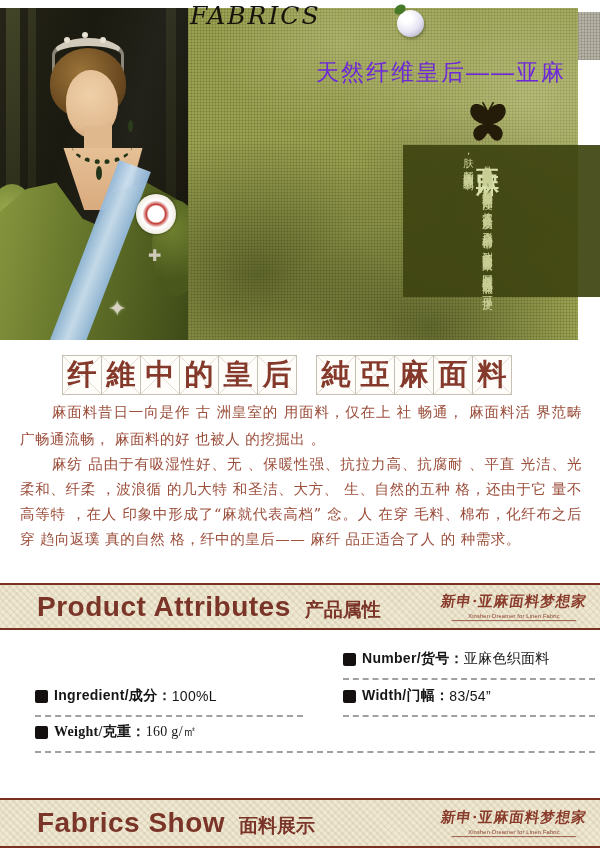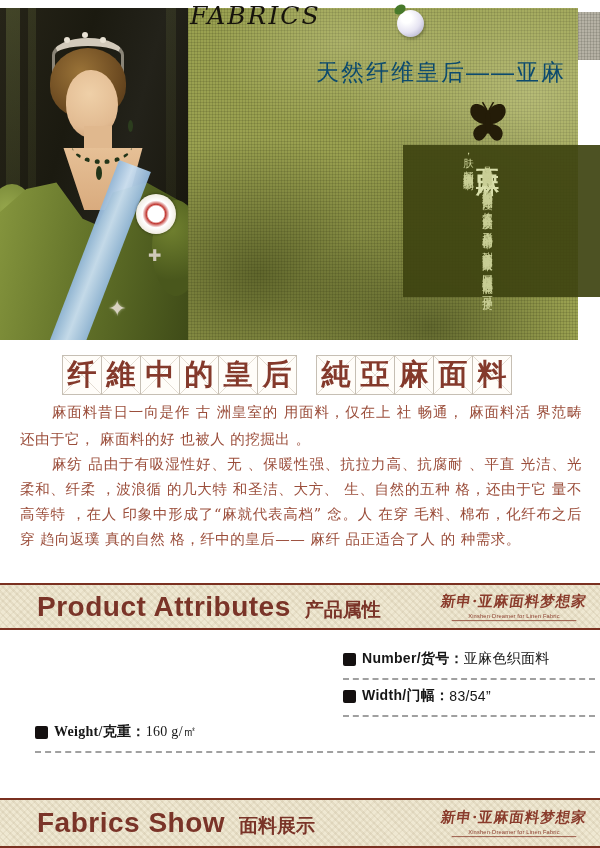--- a/index.html
+++ b/index.html
@@ -52,21 +52,21 @@
       repeating-linear-gradient(90deg, rgba(20,22,4,0.12) 0 1px, rgba(0,0,0,0) 1px 3px),
       repeating-linear-gradient(0deg, rgba(40,42,10,0.14) 0 1px, rgba(0,0,0,0) 1px 3px); }
   .fabric-gray-patch { position:absolute; left:578px; top:12px; width:22px; height:48px; background-color:#b6b2a5;
     background-image:repeating-linear-gradient(90deg, rgba(60,60,50,0.18) 0 1px, rgba(0,0,0,0) 1px 3px),
       repeating-linear-gradient(0deg, rgba(60,60,50,0.14) 0 1px, rgba(0,0,0,0) 1px 3px); }
 
   .brand { position:absolute; left:190px; top:6px; z-index:6; color:#0f0d09; line-height:1; }
   .brand-1 { font-size:27px; font-weight:800; letter-spacing:1px; }
   .brand-2 { font-size:25px; font-style:italic; font-family:"DejaVu Serif", serif; letter-spacing:2px; margin-top:-3px; color:#16130c; }
 
-  .hero-headline { position:absolute; right:34px; top:57px; z-index:6; color:#0c4a6e; font-size:23px; letter-spacing:2px; font-weight:400; }
+  .hero-headline { position:absolute; right:34px; top:57px; z-index:6; color:#6d28d9; font-size:23px; letter-spacing:2px; font-weight:400; }
 
   .pushpin { position:absolute; left:397px; top:10px; z-index:7; width:27px; height:27px; border-radius:50%;
     background:radial-gradient(circle at 35% 30%, #ffffff 20%, #e6e4f2 55%, #bbb9d2 82%, #8f8dab); box-shadow:1px 2px 3px rgba(30,30,10,.35); }
   .pushpin-leaf { position:absolute; left:-3px; top:-5px; width:12px; height:9px; border-radius:60% 40% 60% 40%;
     background:#47792b; transform:rotate(-20deg); }
 
   .butterfly { position:absolute; left:466px; top:100px; z-index:6; }
 
   .overlay-box { position:absolute; left:403px; top:145px; width:197px; height:152px; z-index:5;
     background:rgba(62,67,16,0.92); }
@@ -184,39 +184,44 @@
     <div class="grid-box">皇</div>
     <div class="grid-box">后</div>
     <div class="grid-gap"></div>
     <div class="grid-box">純</div>
     <div class="grid-box">亞</div>
     <div class="grid-box">麻</div>
     <div class="grid-box">面</div>
     <div class="grid-box">料</div>
   </div>
 
-  <p class="intro-p intro-p1">麻面料昔日一向是作 古 洲皇室的 用面料，仅在上 社 畅通， 麻面料活 界范畴 还由于它， 麻面料的好 也被人 的挖掘出 。</p>
+  <p class="intro-p intro-p1">麻面料昔日一向是作 古 洲皇室的 用面料，仅在上 社 畅通， 麻面料活 界范畴 广畅通流畅， 麻面料的好 也被人 的挖掘出 。</p>
   <p class="intro-p intro-p2">麻纺 品由于有吸湿性好、无 、保暖性强、抗拉力高、抗腐耐 、平直 光洁、光 柔和、纤柔 ，波浪循 的几大特 和圣洁、大方、 生、自然的五种 格，还由于它 量不高等特 ，在人 印象中形成了“麻就代表高档” 念。人 在穿 毛料、棉布，化纤布之后穿 趋向返璞 真的自然 格，纤中的皇后—— 麻纤 品正适合了人 的 种需求。</p>
 
   <div class="section-bar bar-attributes">
     <div class="bar-heading">
       <span class="bar-heading-en">Product Attributes</span>
       <span class="bar-heading-cn">产品属性</span>
     </div>
     <div class="brand-logo">
       <div class="brand-logo-cn">新申·亚麻面料梦想家</div>
       <span class="brand-logo-en">Xinshen·Dreamer for Linen Fabric</span>
     </div>
   </div>
 
   <div class="attr-cell cell-number">
     <span class="attr-bullet"></span>
     <span class="attr-label">Number/货号：</span>
     <span class="attr-value">亚麻色织面料</span>
   </div>
+  <div class="attr-cell cell-ingredient">
+    <span class="attr-bullet"></span>
+    <span class="attr-label">Ingredient/成分：</span>
+    <span class="attr-value">100%L</span>
+  </div>
   <div class="attr-cell cell-width">
     <span class="attr-bullet"></span>
     <span class="attr-label">Width/门幅：</span>
     <span class="attr-value">83/54”</span>
   </div>
   <div class="attr-cell cell-weight">
     <span class="attr-bullet"></span>
     <span class="attr-label">Weight/克重：</span>
     <span class="attr-value">160 g/㎡</span>
   </div>

